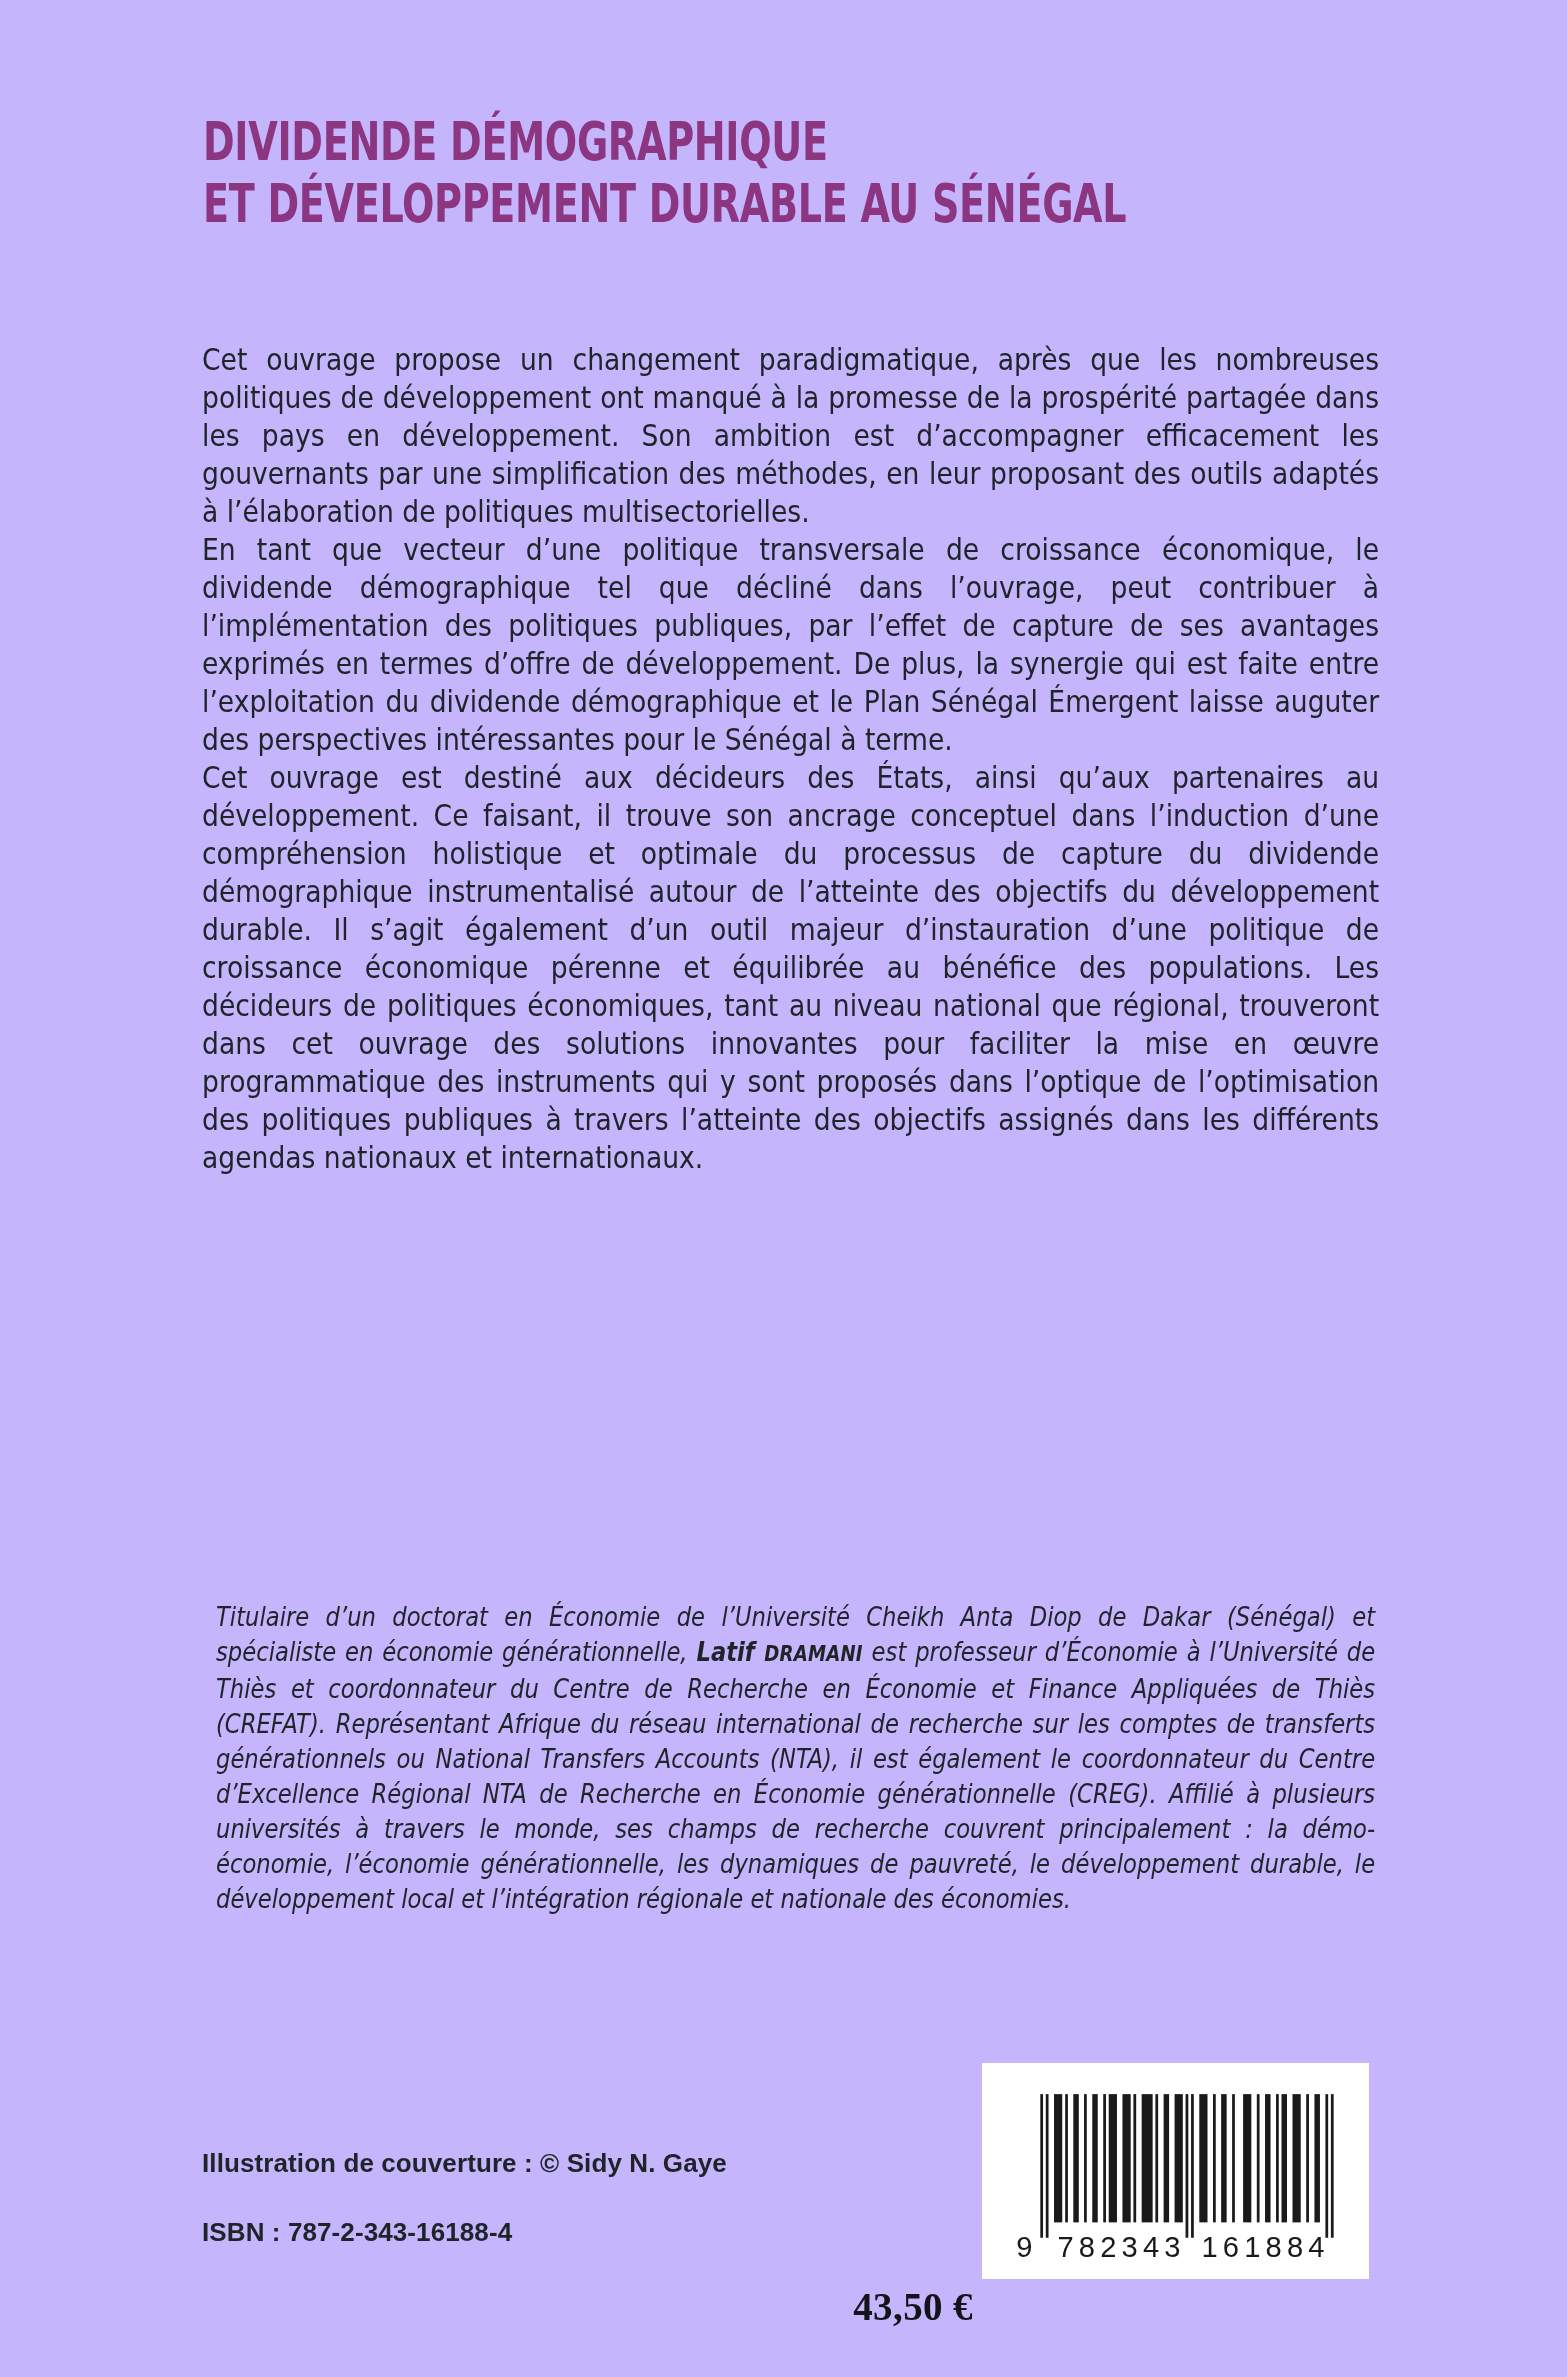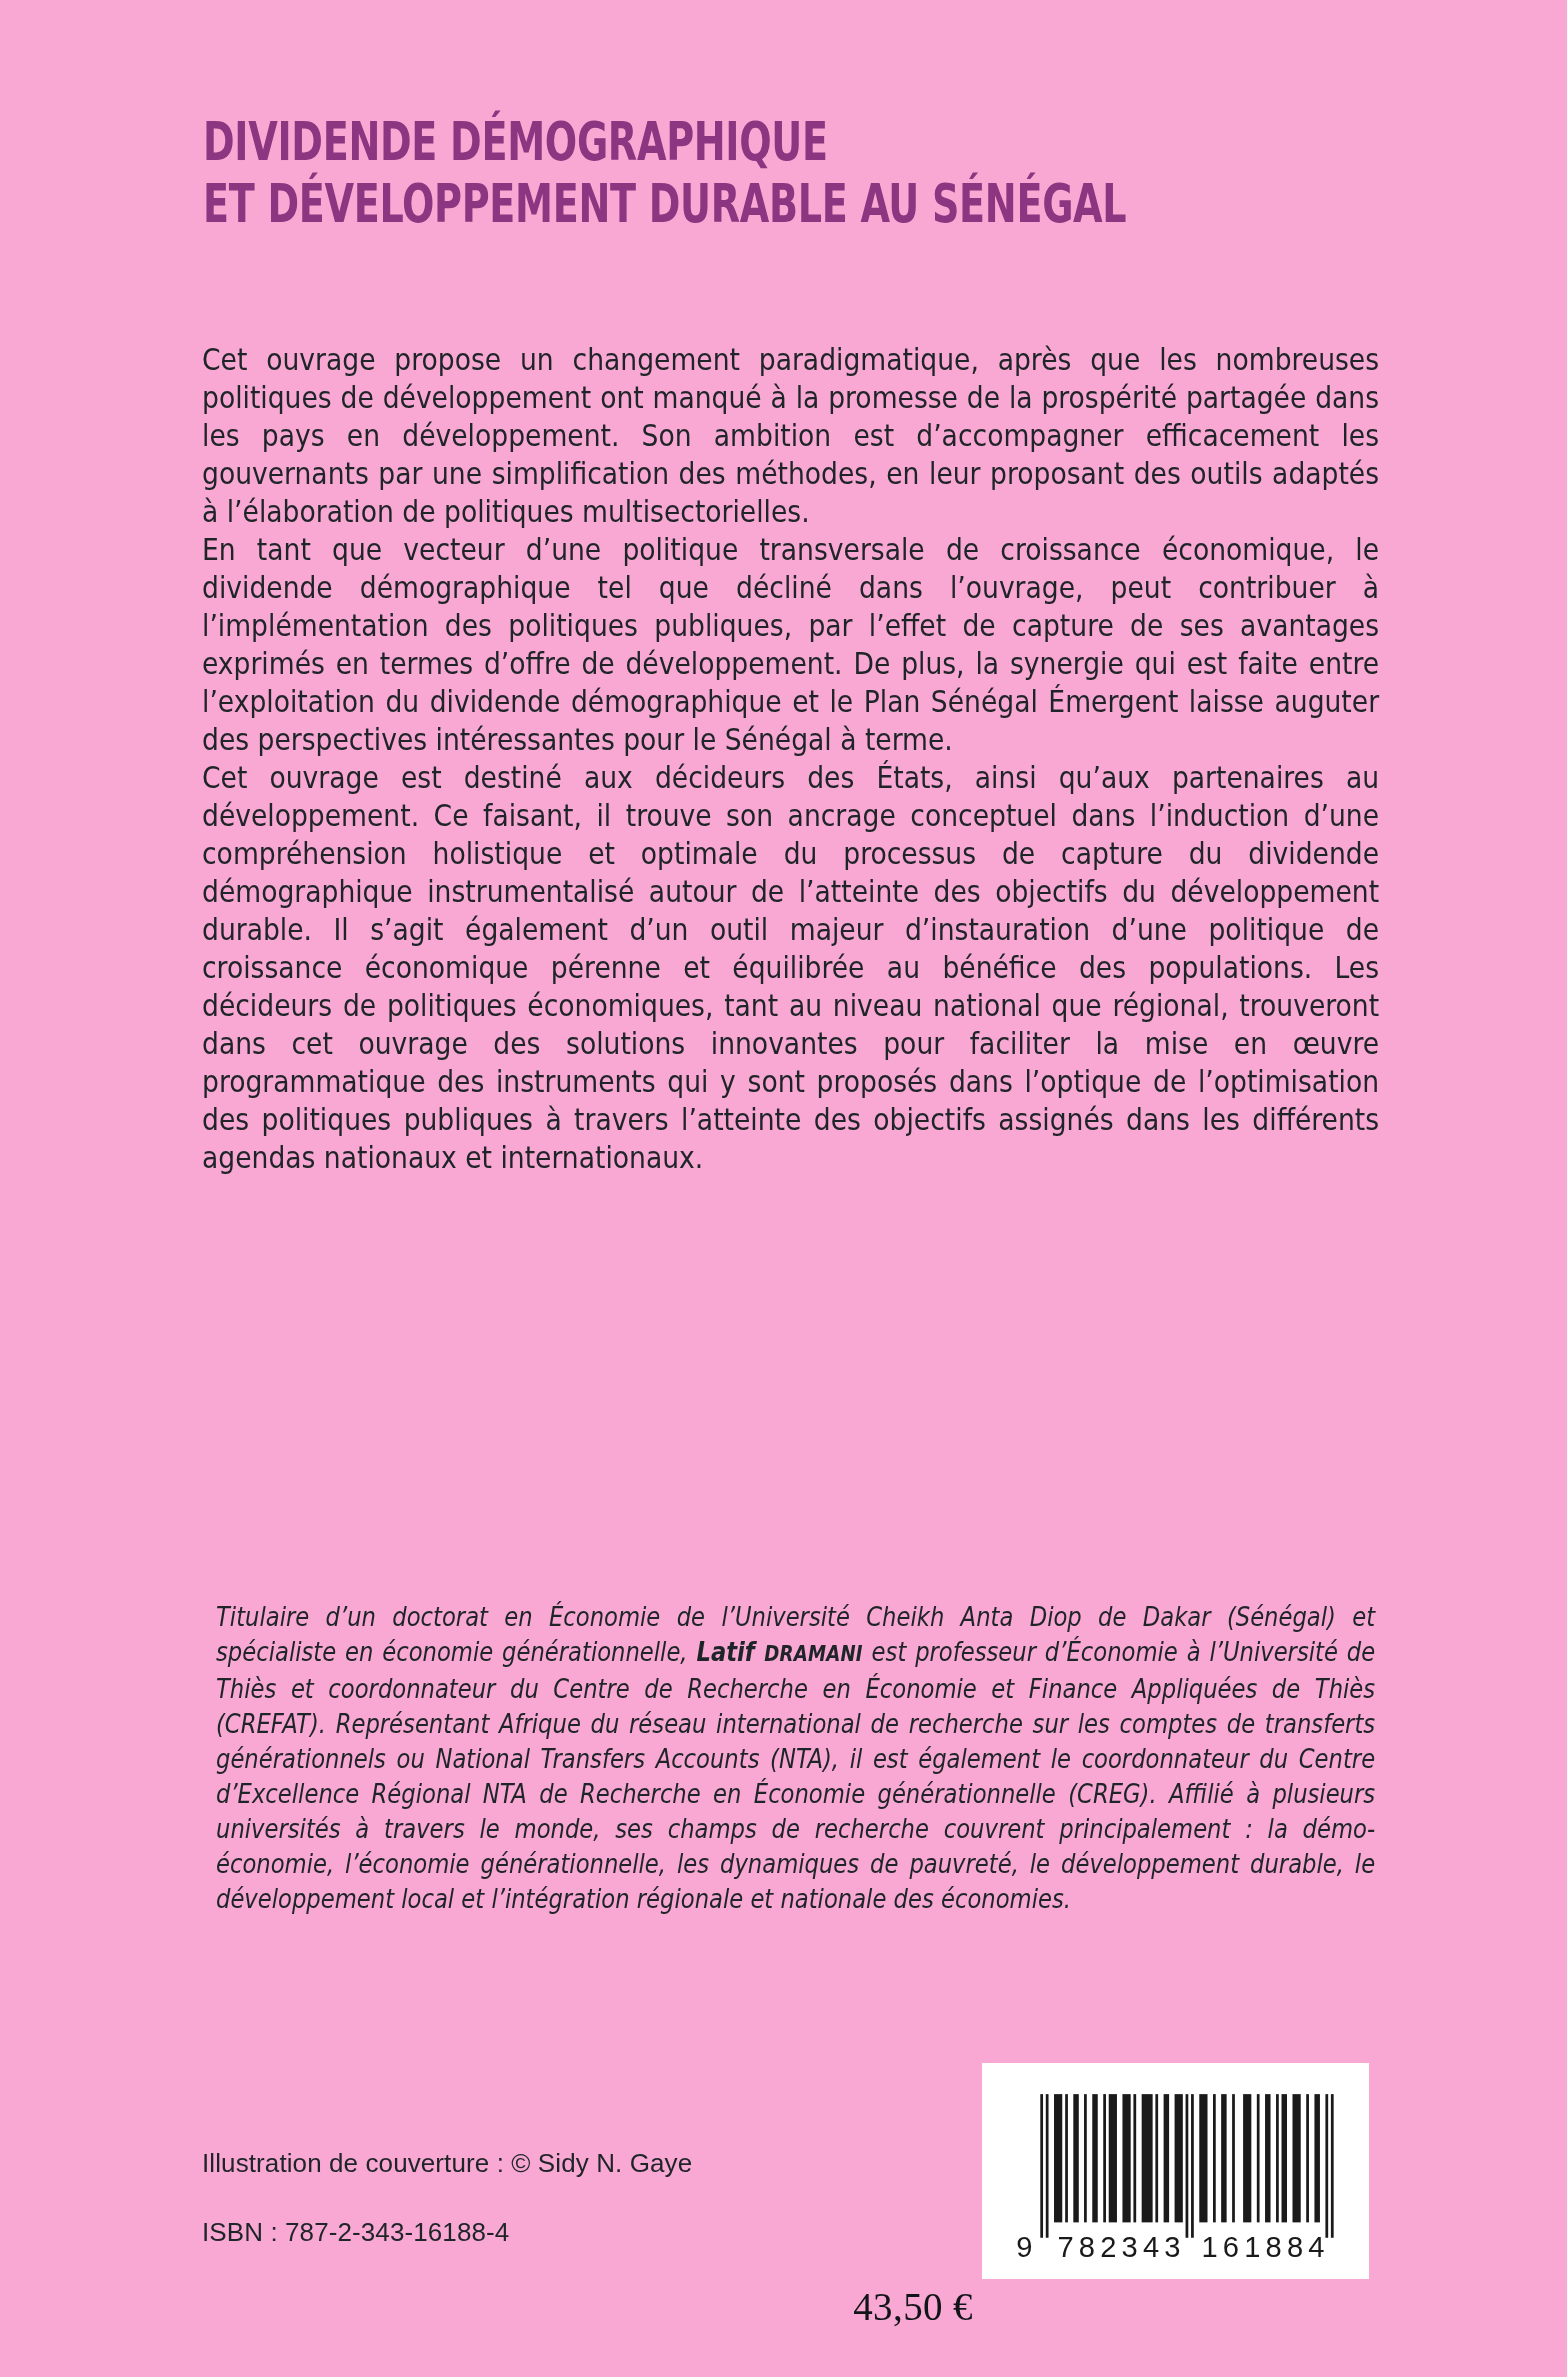--- a/index.html
+++ b/index.html
@@ -11,21 +11,21 @@
     height: 2377px;
     background: #a5c6da;
     font-family: "Liberation Sans", sans-serif;
     overflow: hidden;
     position: relative;
   }
 
   .page {
     position: absolute;
     inset: 0;
-    background: #f9a8d4;
+    background: #c4b5fd;
   }
 
   
   .title-block {
     position: absolute;
     left: 203px;
     top: 111px;
     width: 1199px;
   }
   .title-line {
@@ -91,20 +91,21 @@
     text-transform: uppercase;
     letter-spacing: 0.2px;
   }
 
   
   .footer-block {
     position: absolute;
     left: 202px;
     top: 2148px;
     width: 771px;
+    font-weight: bold;
   }
   .footer-line {
     font-family: "Liberation Sans", sans-serif;
     font-size: 26px;
     line-height: 1.2;
     color: #1e2427;
     margin: 0 0 38px 0;
     letter-spacing: 0.1px;
   }
   .footer-price {

